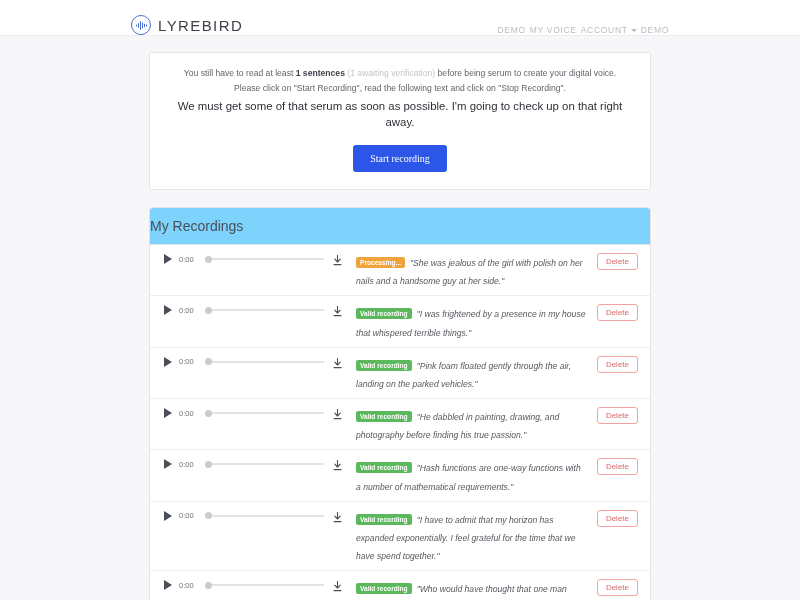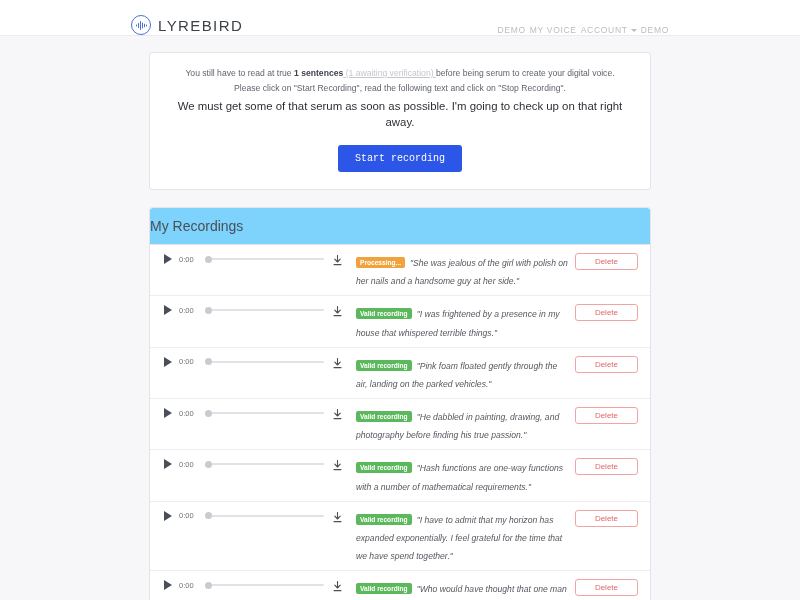--- a/index.html
+++ b/index.html
@@ -52,30 +52,30 @@
     border: 1px solid #e3e3e8;
     border-radius: 3px;
   }
 
   
   .instructions { padding: 13px 14px 17px 14px; text-align: center; }
   .inst-line {
     font-size: 8.6px; color: #5f646c; line-height: 1.75;
   }
   .inst-line b { font-weight: bold; color: #3f444b; }
-  .inst-line .muted { color: #c3c6cc; text-decoration: underline; }
+  .inst-line .muted { color: #c3c6cc; }
   .sentence {
     font-size: 11.4px; color: #2c3036;
     margin: 3px 0 14px 0; line-height: 1.4;
   }
   .btn-primary {
     background: #2b56e8; color: #fff;
     border: none; border-radius: 3px;
     font-size: 10px; padding: 8px 17px;
-    font-family: Liberation Mono, monospace;
+    font-family: Liberation Serif, serif;
     cursor: pointer;
   }
 
   
   .recordings { margin-top: 17px; }
   .panel-heading {
     background: #7dd3fc;
     border-bottom: 1px solid #e3e3e8;
     border-radius: 3px 3px 0 0;
     text-align: left;
@@ -129,21 +129,21 @@
   .badge-processing { background: #f0a33c; }
   .transcript {
     font-size: 8.6px; font-style: italic; color: #55595f;
     line-height: 1.65; display: inline;
   }
 
   
   .rec-action { flex: 0 0 46px; display: flex; justify-content: flex-end; padding-top: 1px; }
   .btn-delete {
     background: #fff; border: 1px solid #f2a3a3; color: #e06666;
-    border-radius: 3px; font-size: 8px; padding: 3px 19px;
+    border-radius: 3px; font-size: 8px; padding: 3px 8px;
     font-family: "Liberation Sans", sans-serif; cursor: pointer;
     white-space: nowrap;
   }
 </style>
 </head>
 <body>
 
 <div class="navbar">
   <div class="brand">
     <span class="brand-mark">
@@ -166,21 +166,21 @@
     <a class="nav-link" href="#">MY VOICE</a>
     <a class="nav-link" href="#"><span>ACCOUNT</span><span class="caret"></span></a>
     <a class="nav-link" href="#">DEMO</a>
   </div>
 </div>
 
 <div class="wrap">
 
   <div class="panel">
     <div class="instructions">
-      <div class="inst-line"><span>You still have to read at true </span><b>1 sentences</b><span class="muted"> (1 awaiting verification) </span><span>before being serum to create your digital voice.</span></div>
+      <div class="inst-line"><span>You still have to read at least </span><b>1 sentences</b><span class="muted"> (1 awaiting verification) </span><span>before being serum to create your digital voice.</span></div>
       <div class="inst-line">Please click on "Start Recording", read the following text and click on "Stop Recording".</div>
       <div class="sentence">We must get some of that serum as soon as possible. I'm going to check up on that right away.</div>
       <button class="btn-primary">Start recording</button>
     </div>
   </div>
 
   <div class="panel recordings">
     <div class="panel-heading">
       <span class="panel-title">My Recordings</span>
     </div>

